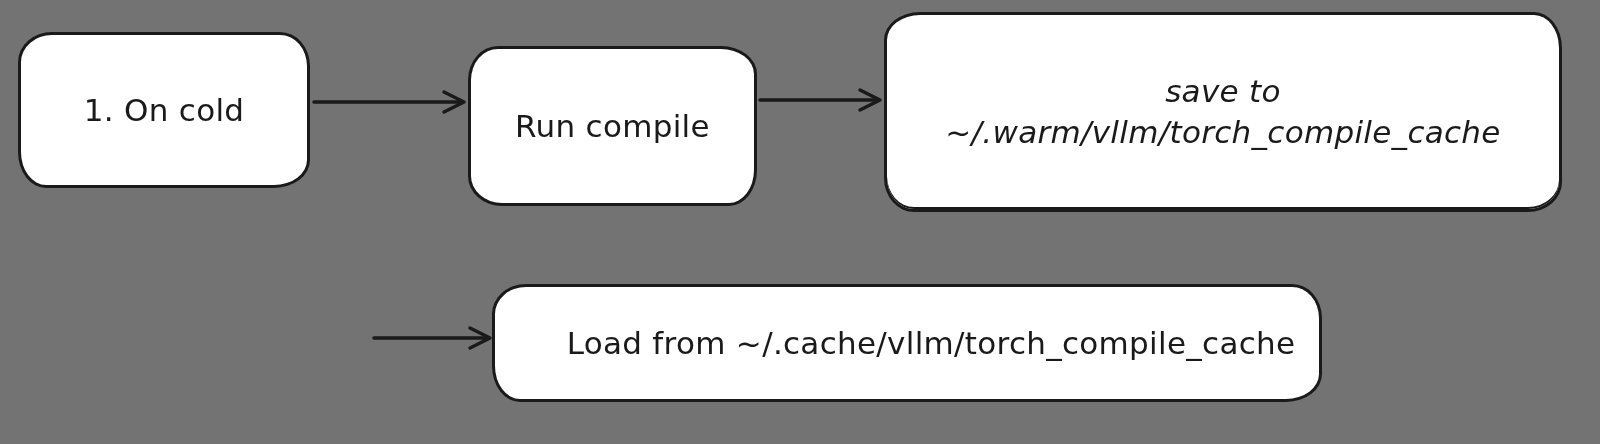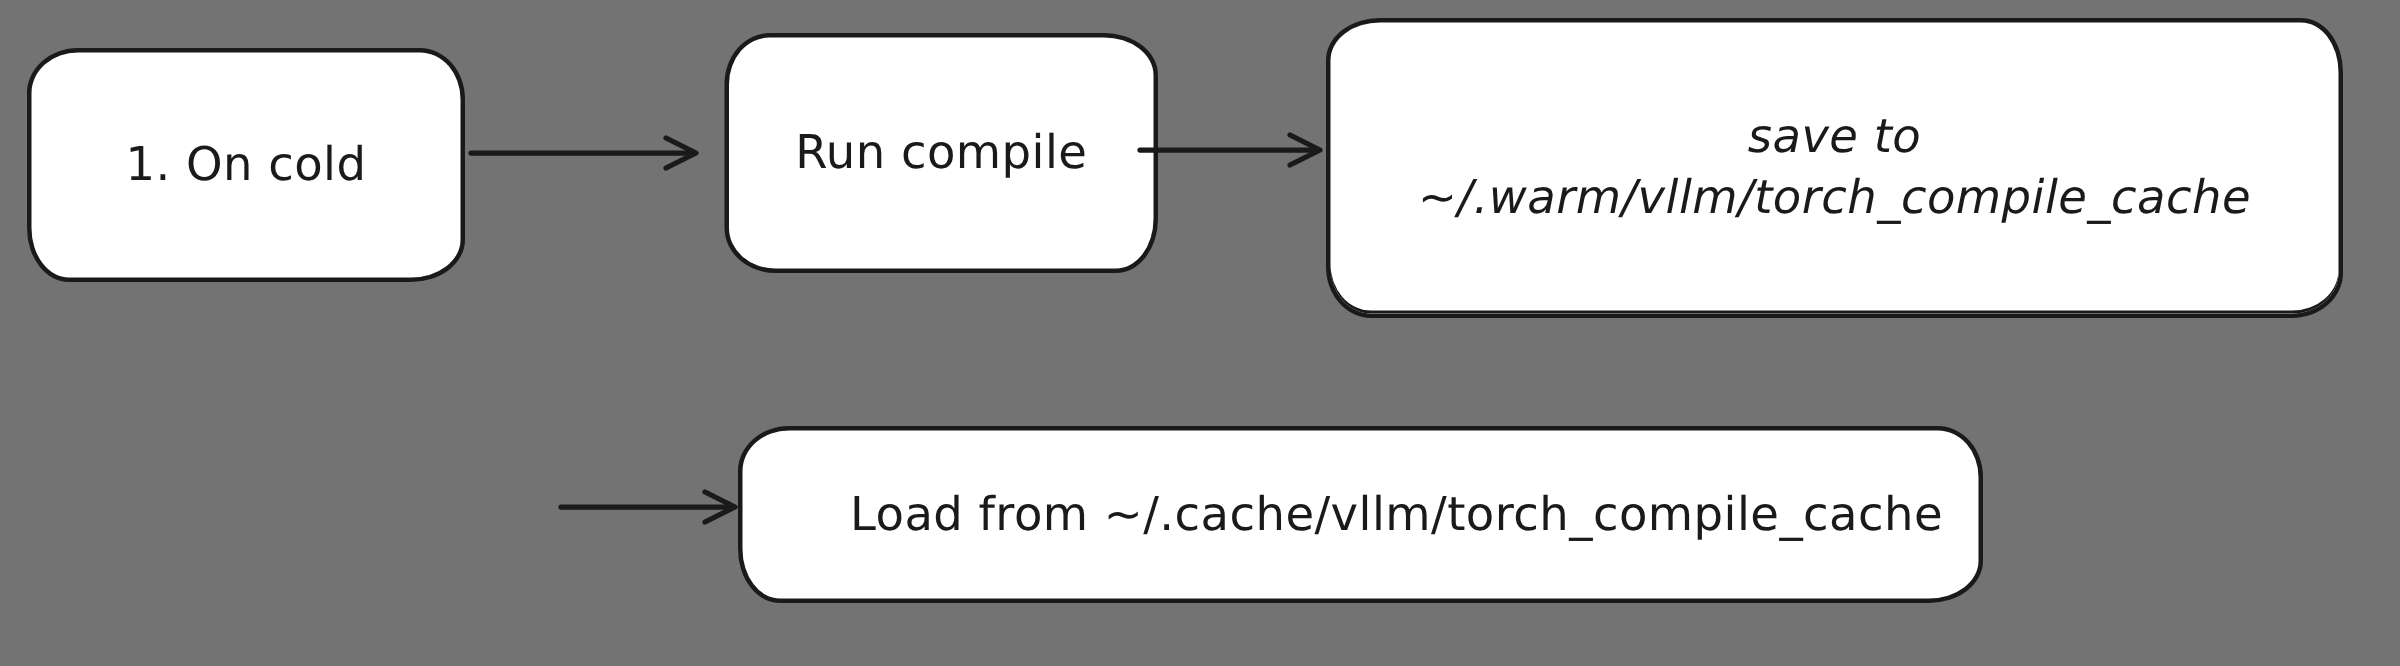--- a/index.html
+++ b/index.html
@@ -61,21 +61,21 @@
     <div class="node-text">
       <span>1. On cold</span>
     </div>
   </div>
 
   <svg class="arrow" style="left:312px; top:88px;" width="156" height="28" viewBox="0 0 156 28">
     <line x1="2" y1="14" x2="148" y2="14" stroke="#1a1a1a" stroke-width="3.5" stroke-linecap="round"></line>
     <polyline points="132,4 152,14 132,24" fill="none" stroke="#1a1a1a" stroke-width="3.5" stroke-linecap="round" stroke-linejoin="round"></polyline>
   </svg>
 
-  <div class="node r2" style="left:468px; top:22px; width:289px; height:160px;margin-left:15px;">
+  <div class="node r2" style="left:468px; top:46px; width:289px; height:160px;">
     <div class="node-text">
       <span>Run compile</span>
     </div>
   </div>
 
   <svg class="arrow" style="left:758px; top:86px;" width="126" height="28" viewBox="0 0 126 28">
     <line x1="2" y1="14" x2="118" y2="14" stroke="#1a1a1a" stroke-width="3.5" stroke-linecap="round"></line>
     <polyline points="102,4 122,14 102,24" fill="none" stroke="#1a1a1a" stroke-width="3.5" stroke-linecap="round" stroke-linejoin="round"></polyline>
   </svg>
 

